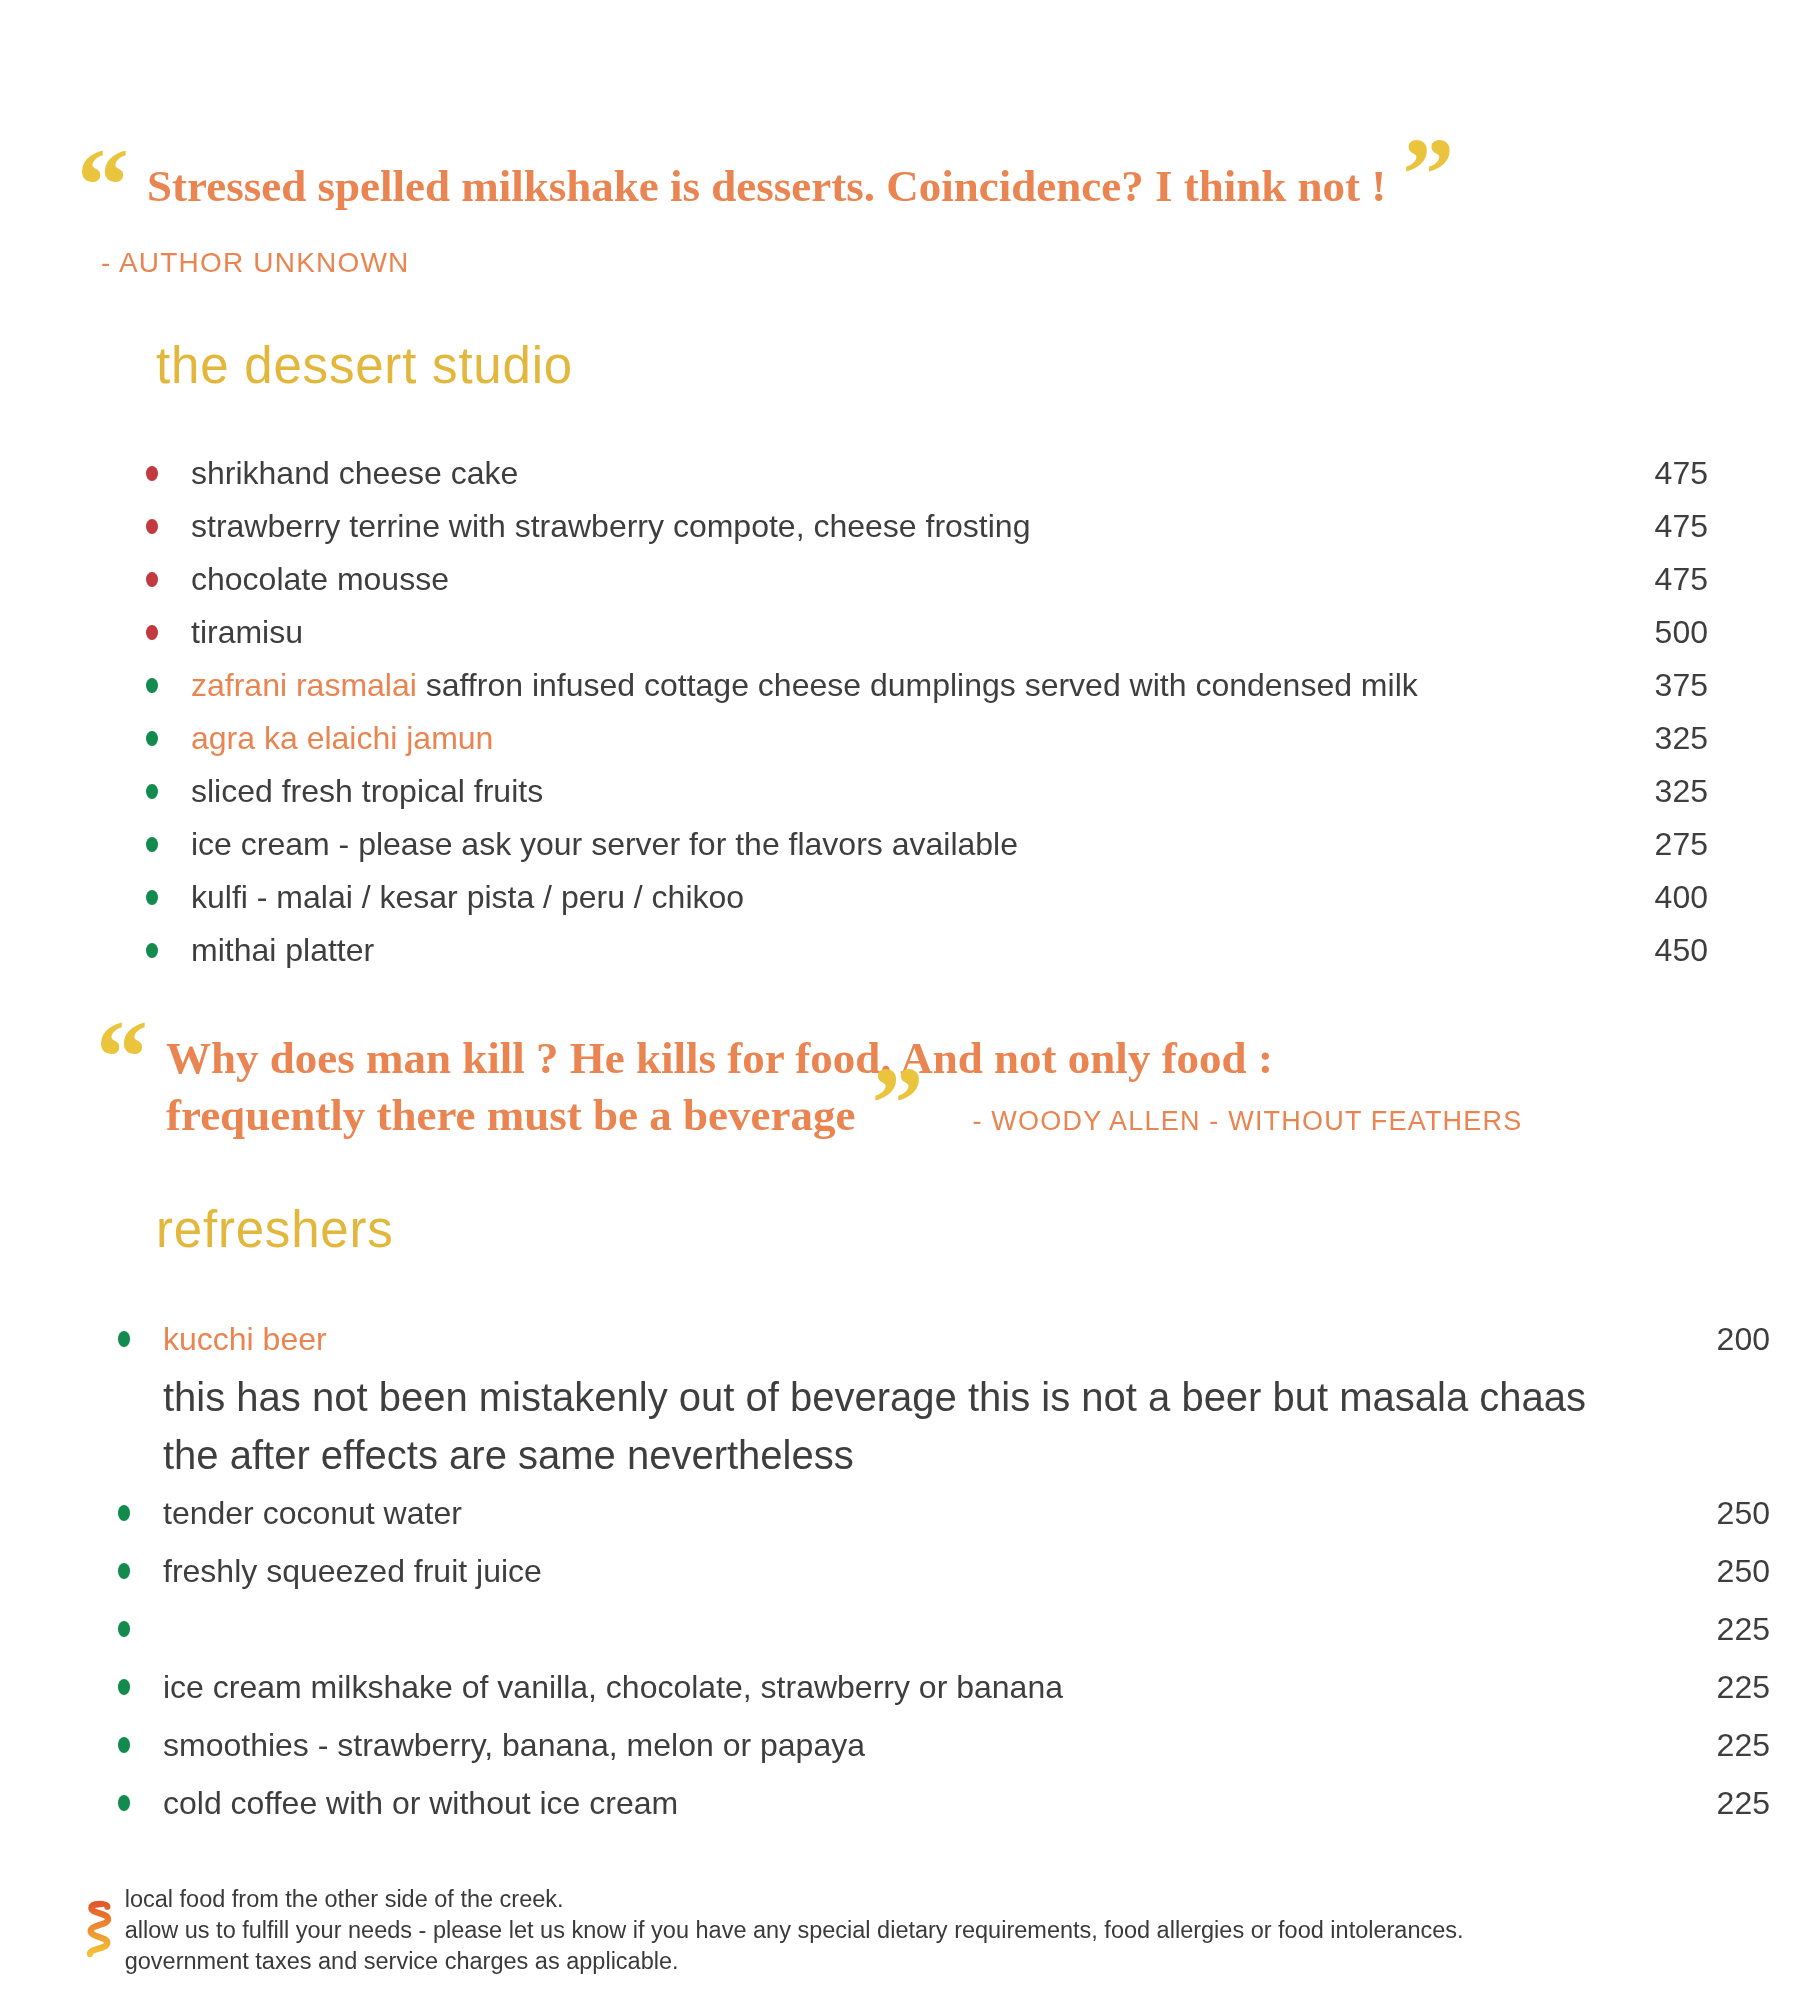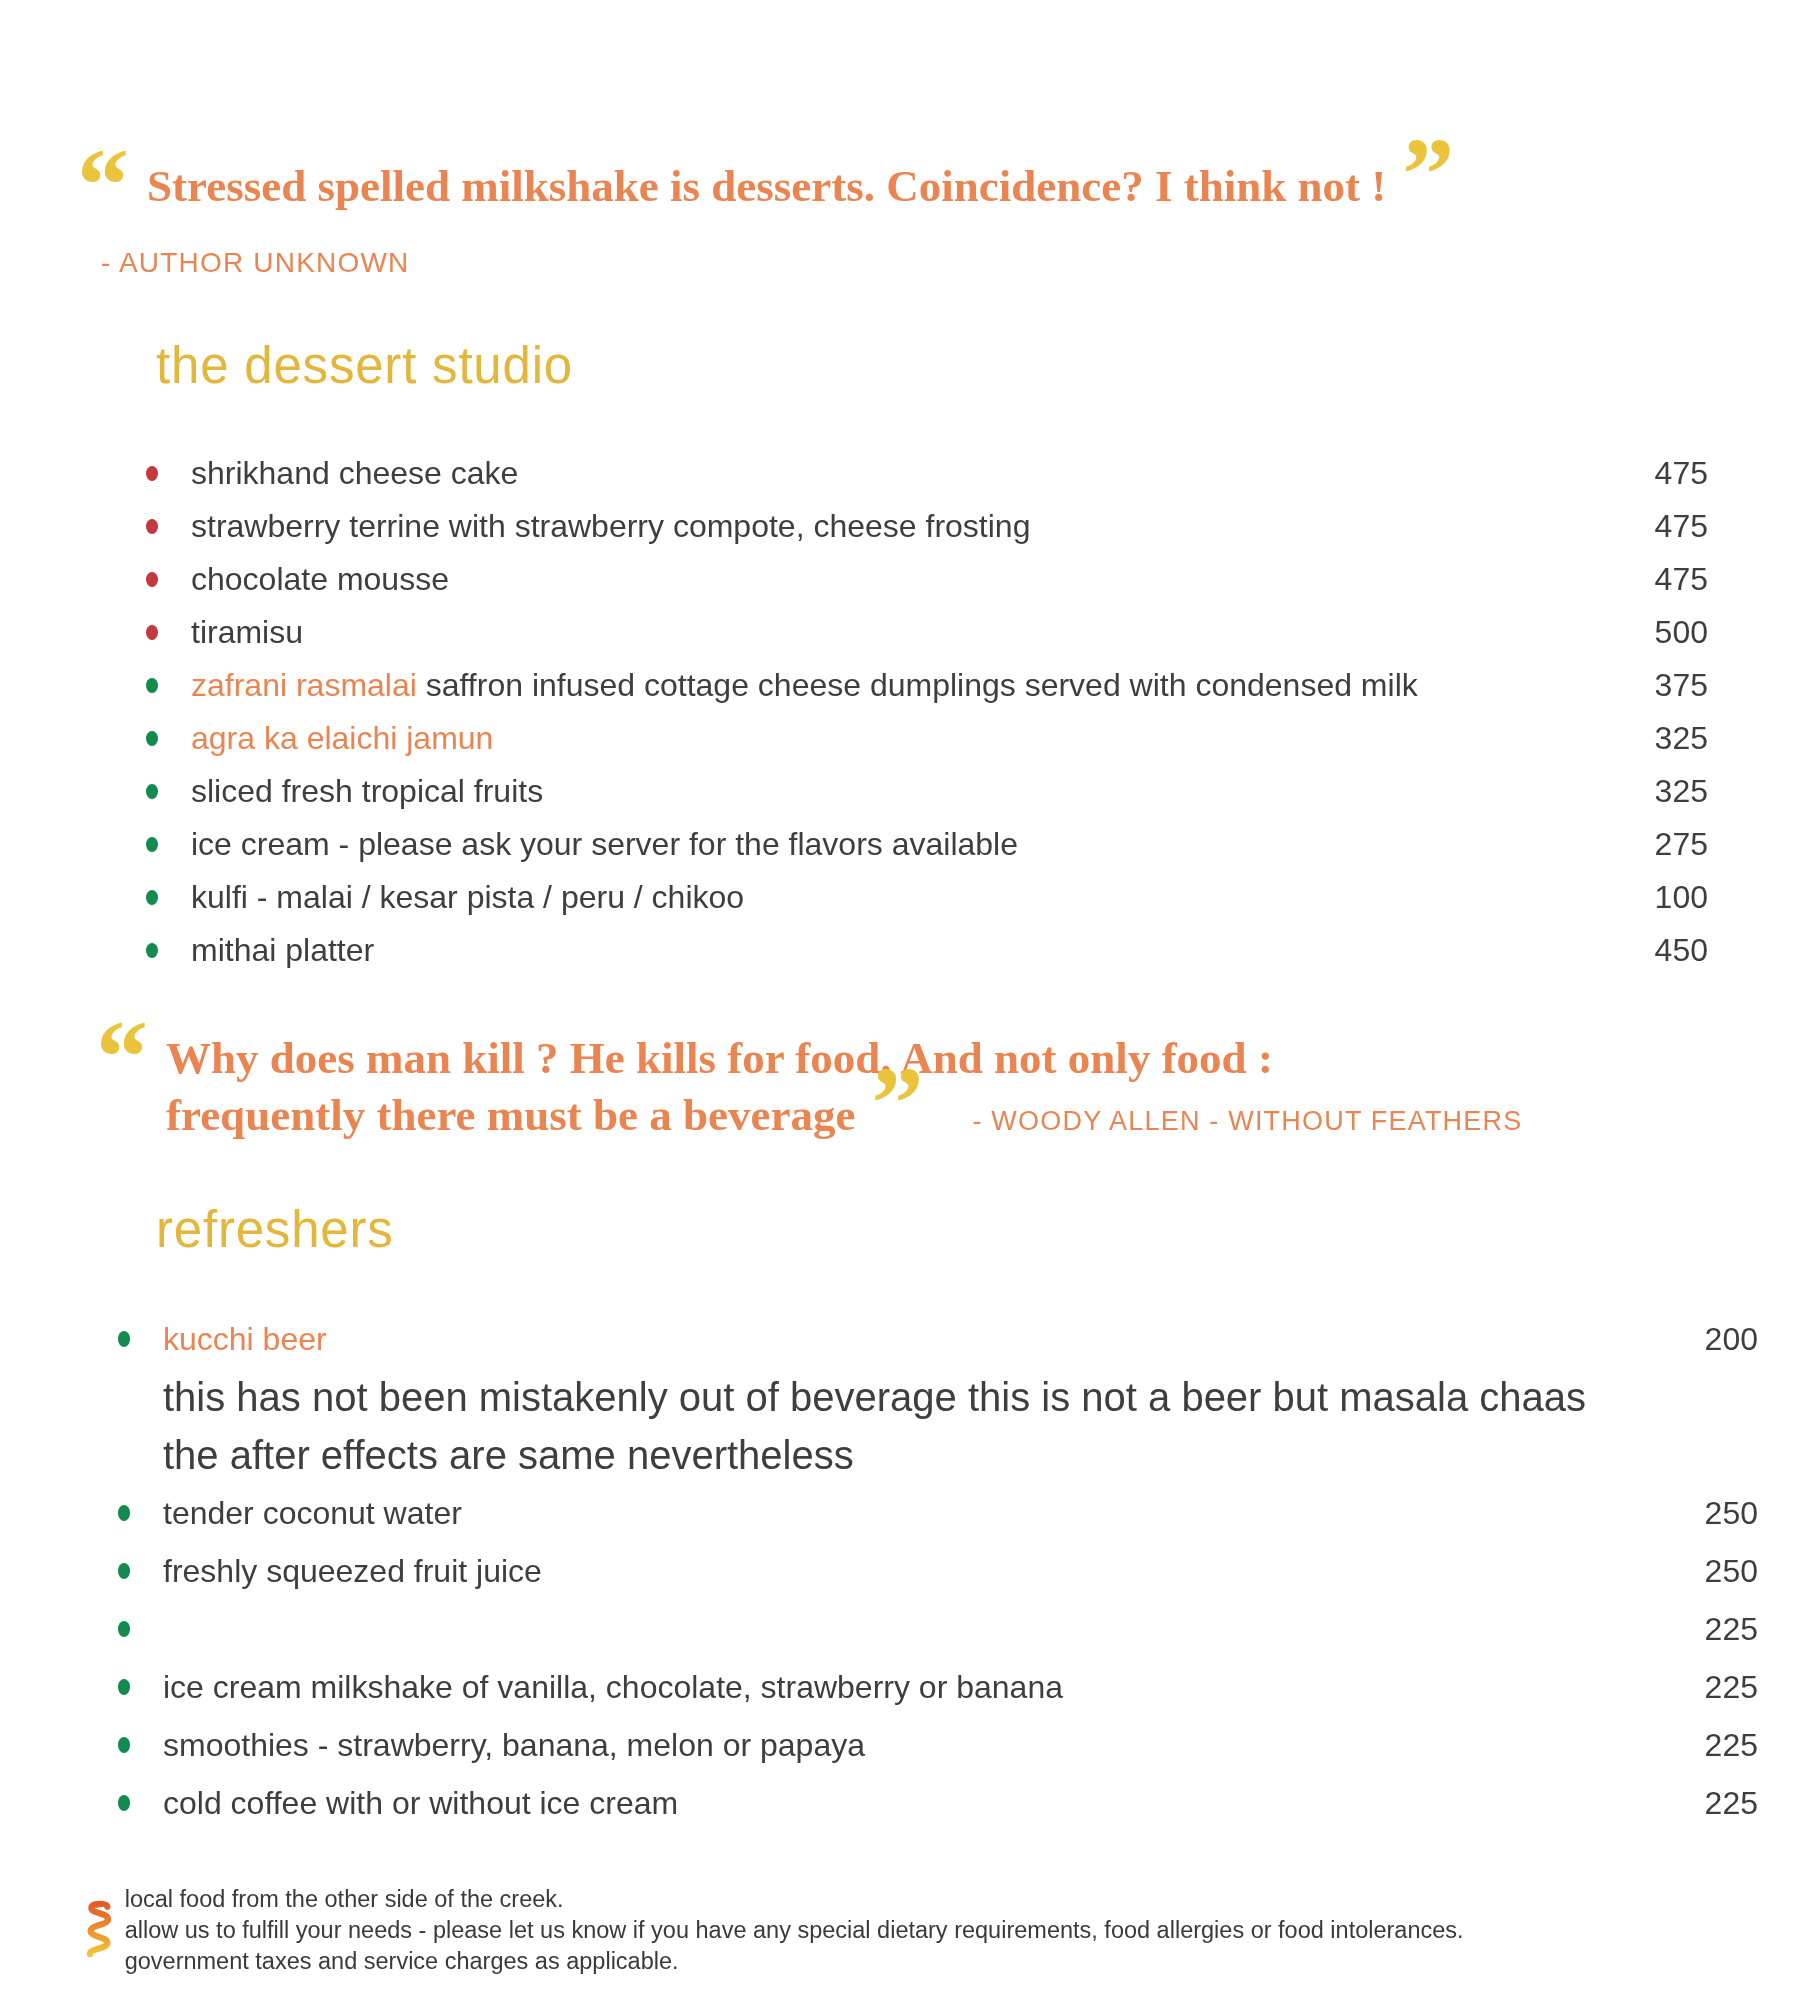--- a/index.html
+++ b/index.html
@@ -63,21 +63,21 @@
   }
   #dessert-heading{margin-top:57px;}
   #refreshers-heading{margin-top:50px;}
 
   
   ul.menu-list{list-style:none;}
   .menu-row{display:flex;align-items:center;}
   .desc-row{display:flex;align-items:center;}
   #dessert-list{margin-top:52px;padding-left:110px;padding-right:110px;margin-left:36px;}
   #dessert-list .menu-row{height:53px;}
-  #refreshers-list{margin-top:51px;padding-left:118px;padding-right:60px;}
+  #refreshers-list{margin-top:51px;padding-left:118px;padding-right:48px;}
   #refreshers-list .menu-row,#refreshers-list .desc-row{height:58px;}
   .bullet{
     flex:0 0 auto;width:12px;height:15.4px;border-radius:50%;
     margin-right:33px;
   }
   .bullet.red{background:var(--red-bullet);}
   .bullet.green{background:var(--green-bullet);}
   .item-text{
     font-size:32px;color:var(--text);white-space:nowrap;
   }
@@ -146,21 +146,21 @@
         <span class="price">325</span>
       </li>
       <li class="menu-row">
         <span class="bullet green"></span>
         <span class="item-text">ice cream - please ask your server for the flavors available</span>
         <span class="price">275</span>
       </li>
       <li class="menu-row">
         <span class="bullet green"></span>
         <span class="item-text">kulfi - malai / kesar pista / peru / chikoo</span>
-        <span class="price">100</span>
+        <span class="price">400</span>
       </li>
       <li class="menu-row">
         <span class="bullet green"></span>
         <span class="item-text">mithai platter</span>
         <span class="price">450</span>
       </li>
     </ul>
 
   <div class="quote-wrap q2">
     <div class="quote-block">

